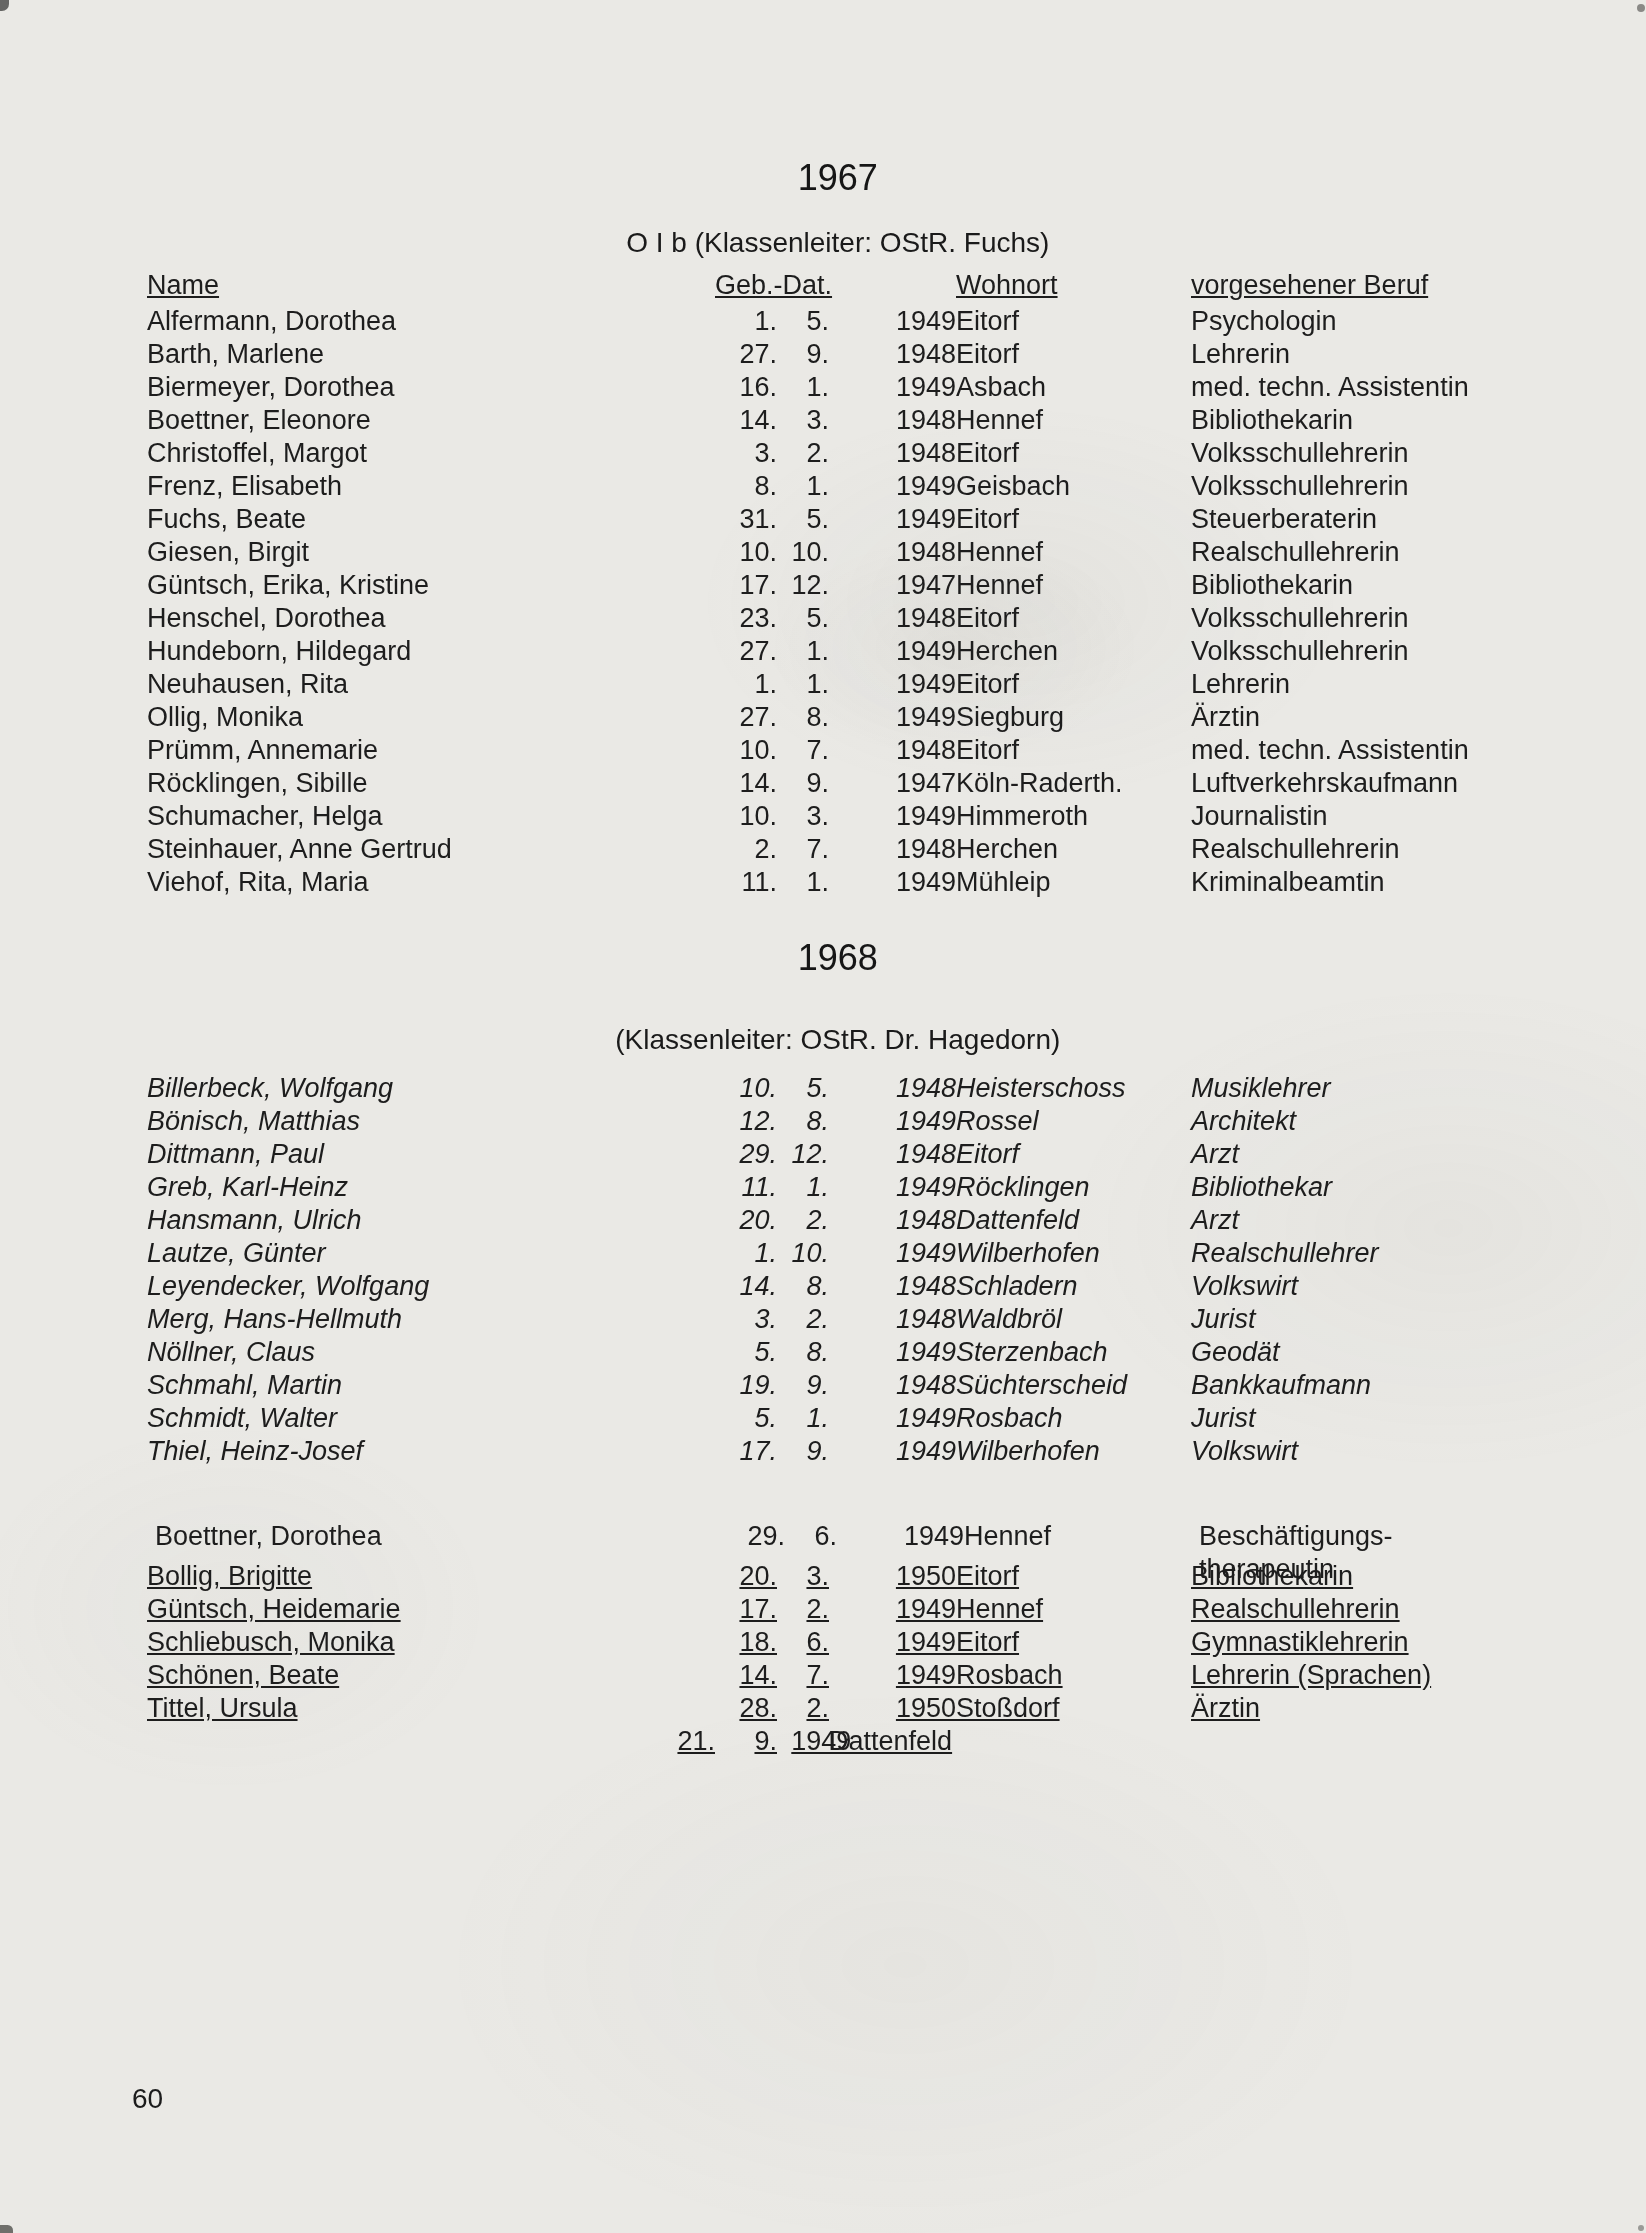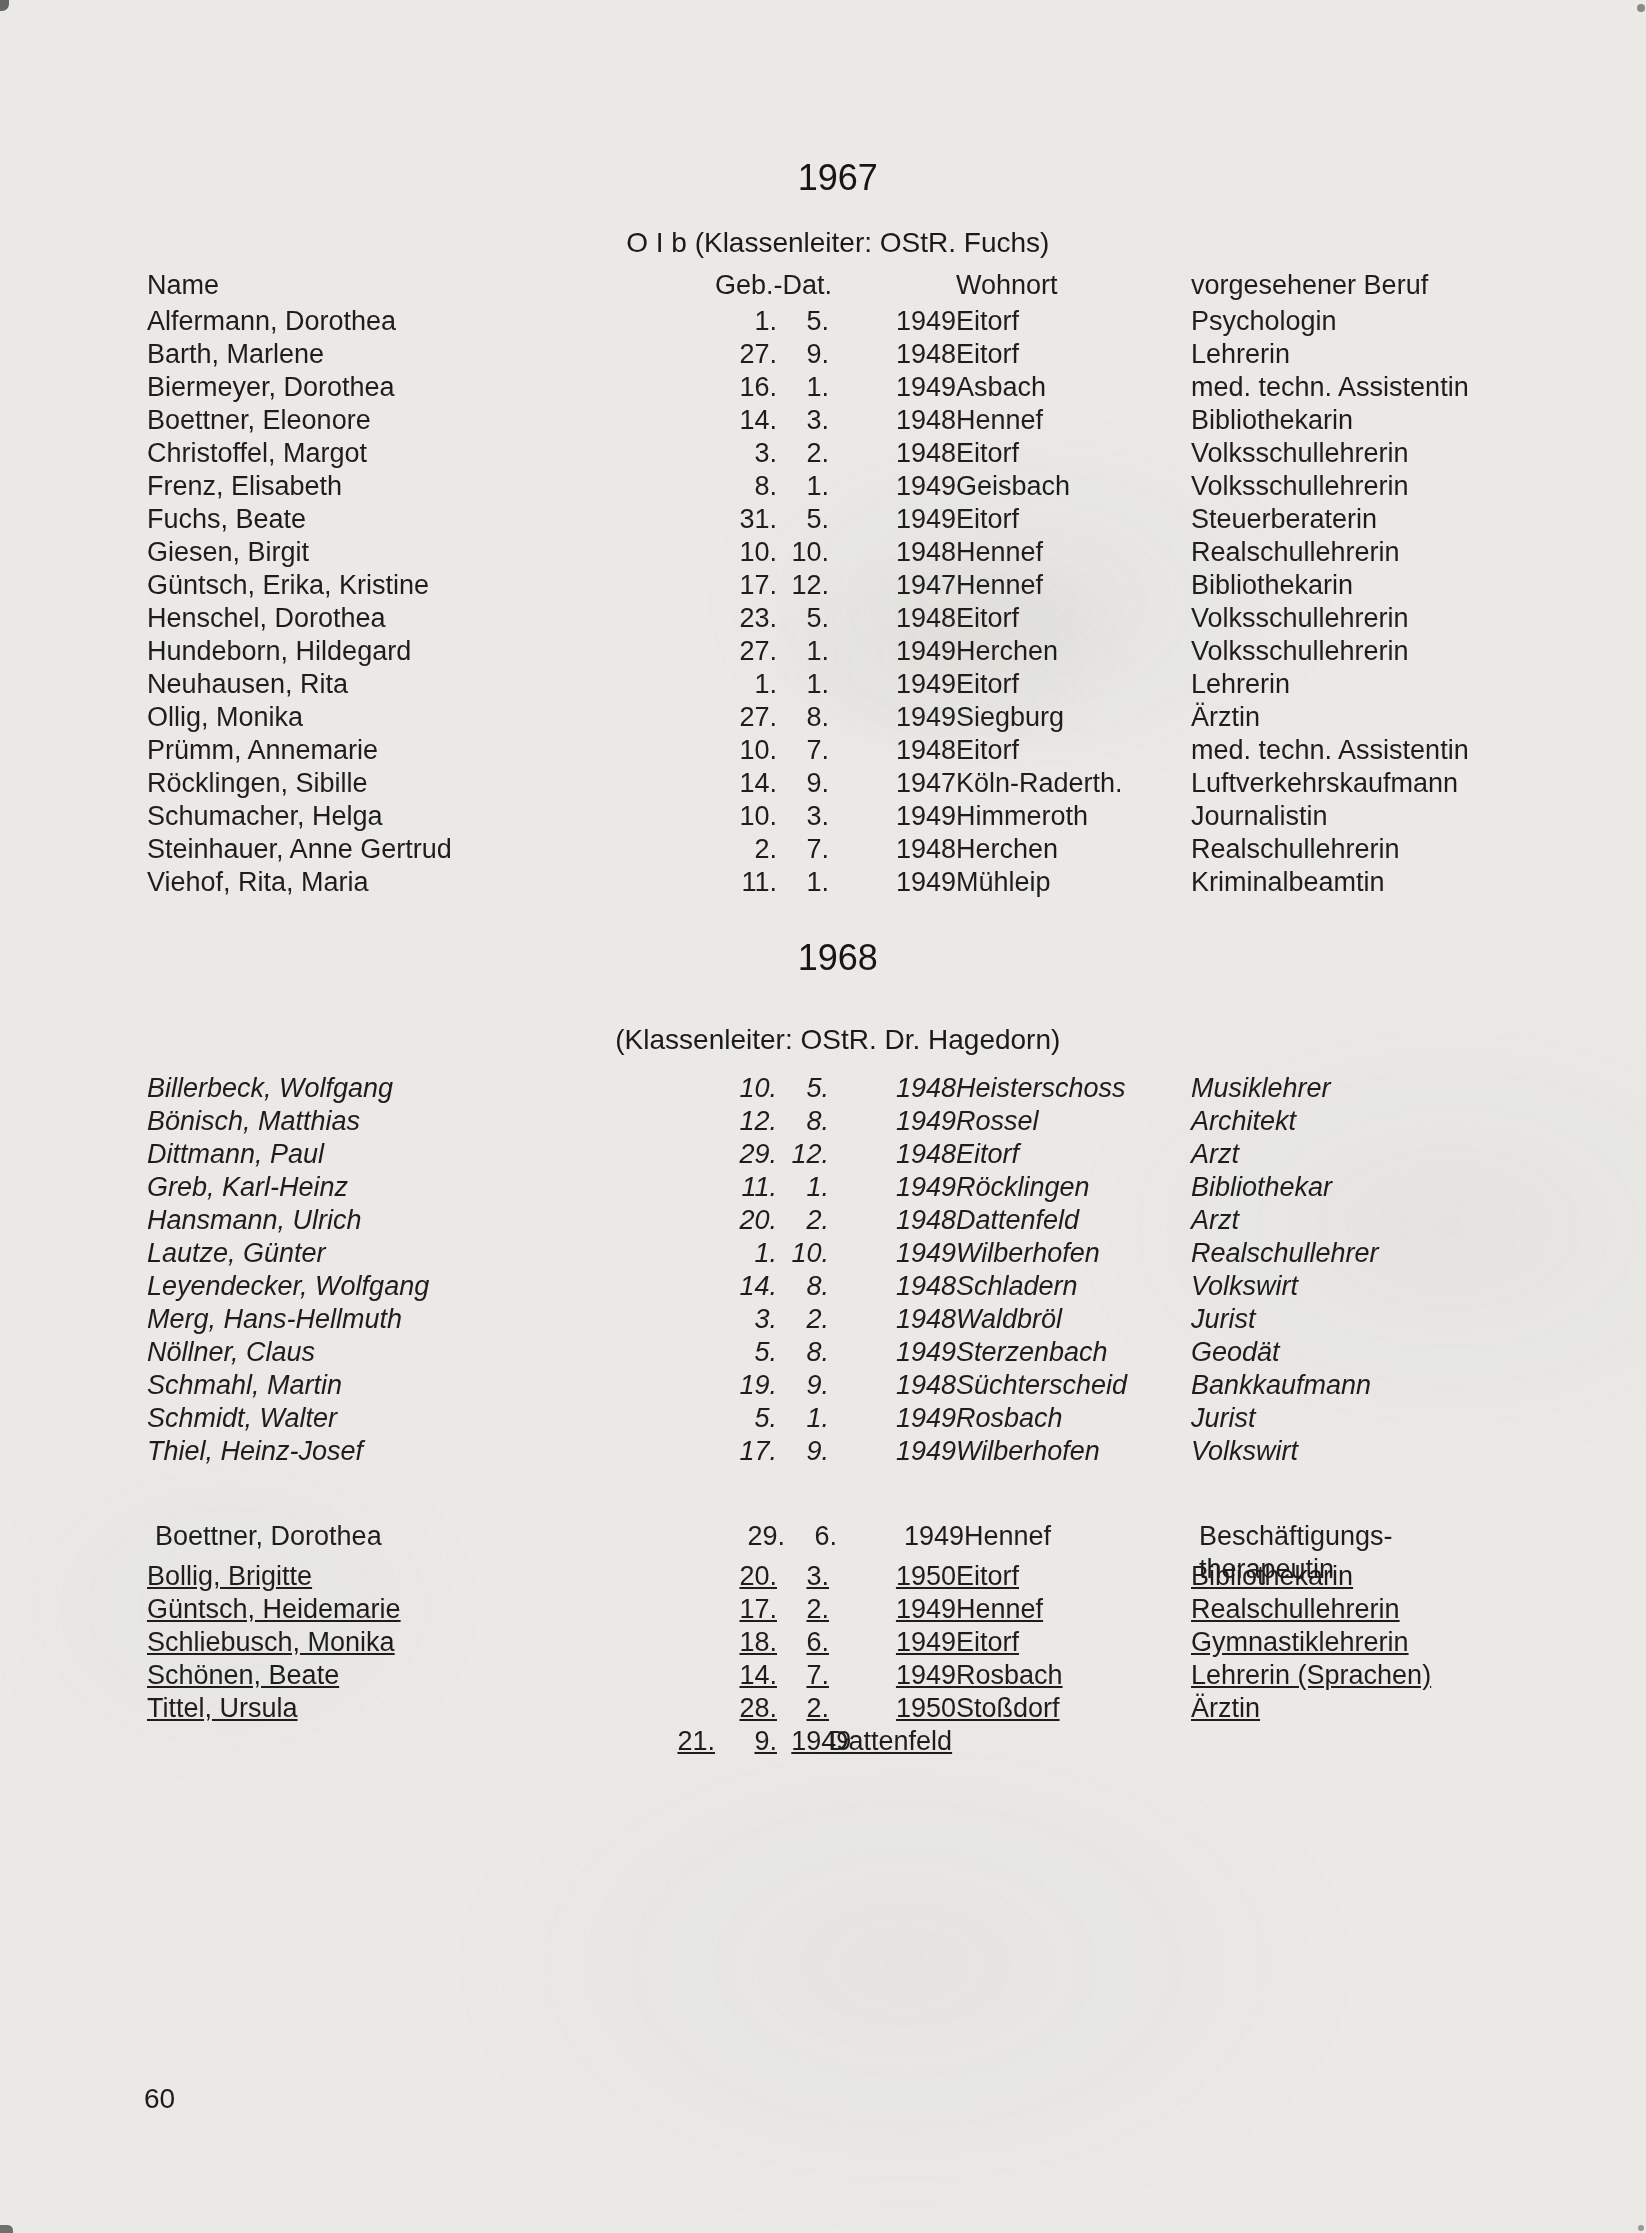--- a/index.html
+++ b/index.html
@@ -48,29 +48,29 @@
     white-space: nowrap;
   }
   .td.day, .td.month { text-align: right; }
   .td.year { padding-left: 14.3px; text-align: right; }
   .td.beruf { white-space: pre-line; }
   .table-header, .rows {
     position: absolute;
     left: 147px;
     right: 0;
   }
-  #header-1967 { top: 269px; }
+  #header-1967 { top: 269px; text-decoration: underline; }
   #rows-1967  { top: 305px; }
   #rows-1968a { top: 1072px; font-style: italic; }
   #rows-1968b { top: 1520px; margin-left: 8px; }
   #rows-1968c { top: 1560px; text-decoration: underline; }
   .table-header .c-date { grid-column: 2 / 5; }
   .page-number {
     position: absolute;
-    left: 144px;
+    left: 132px;
     top: 2083px;
     font-size: 28px;
     color: #1c1c1c;
   }
   .speck { position: absolute; background: #3a3a38; }
   .speck.tl { left: 0; top: 0; width: 9px; height: 10.7px; opacity: .75; border-radius: 0 0 7.1px 0; }
   .speck.tr { right: 1.8px; top: 3.6px; width: 8px; height: 8px; opacity: .55; border-radius: 50%; }
   .speck.bl { left: 0; bottom: 0; width: 12.5px; height: 8px; opacity: .7; border-radius: 0 5.3px 0 0; }
   .speck.br { right: 2.7px; bottom: 1.8px; width: 6.2px; height: 6.2px; opacity: .45; border-radius: 50%; }
 </style>

